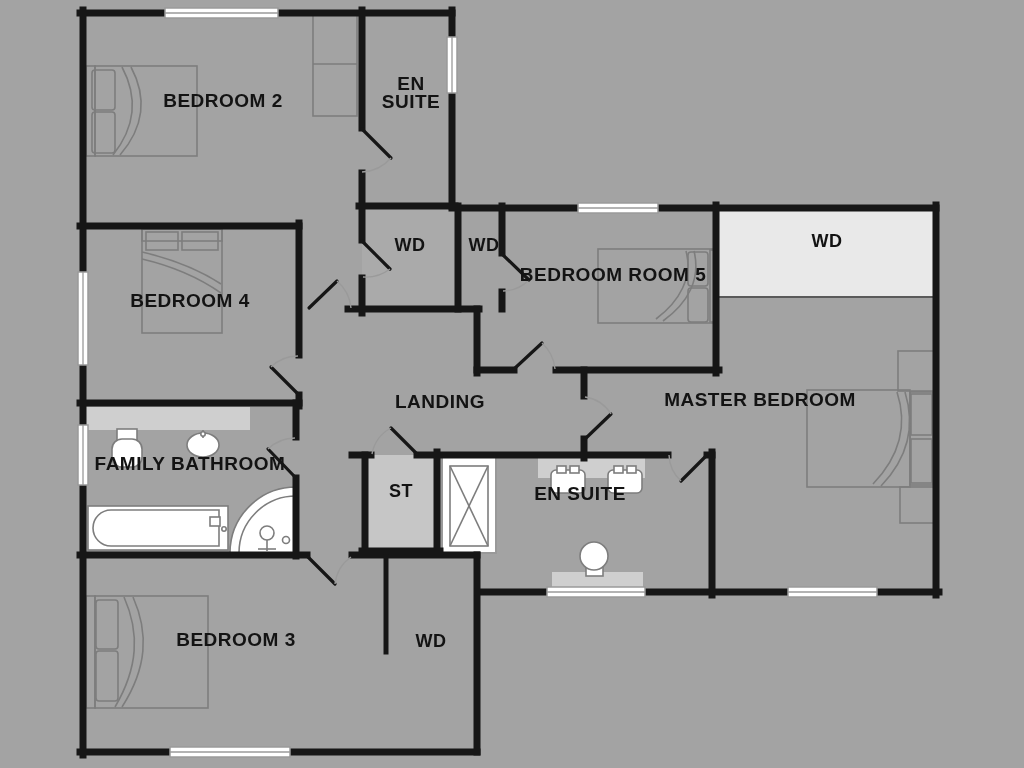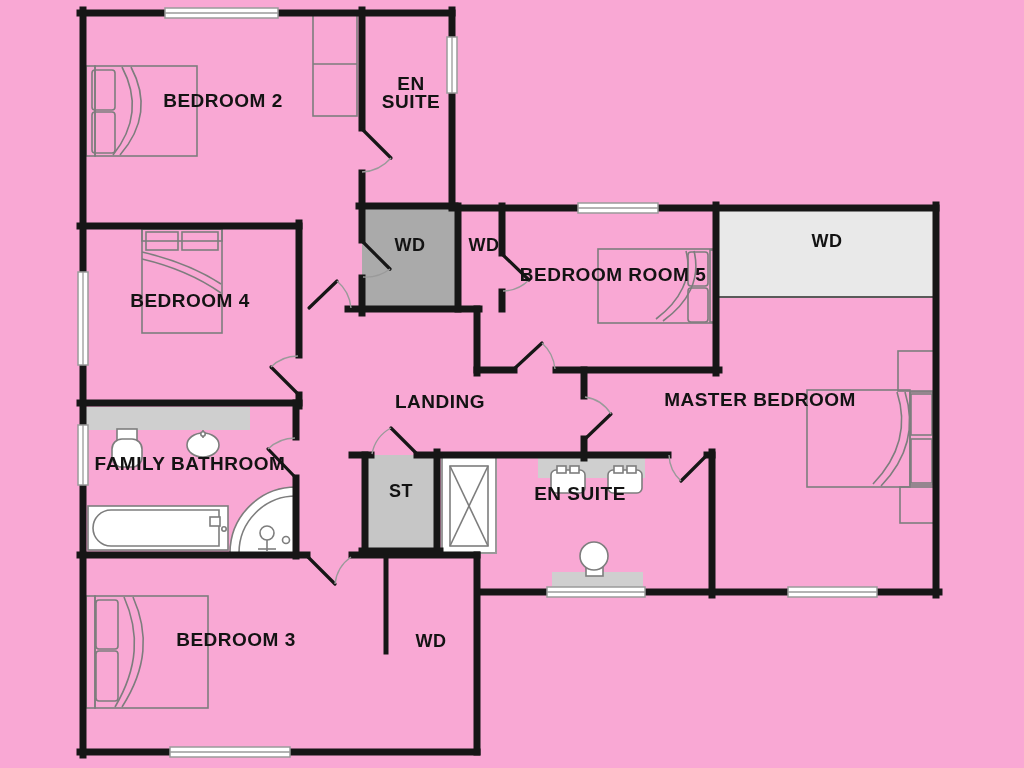--- a/index.html
+++ b/index.html
@@ -1,16 +1,16 @@
 <!DOCTYPE html>
 <html><head>
 <meta charset="utf-8">
 <style>
   html,body{margin:0;padding:0;background:#ffffff;}
-  .stage{position:relative;width:1024px;height:768px;background:#f9a8d4;overflow:hidden;
+  .stage{position:relative;width:1024px;height:768px;background:#a3a3a3;overflow:hidden;
          font-family:"Liberation Sans", sans-serif;}
   svg text{font-family:"Liberation Sans", sans-serif;font-weight:bold;fill:#131313;
            letter-spacing:.5px;text-anchor:middle;}
   .wall{stroke:#161616;stroke-width:7;fill:none;stroke-linecap:square;}
   .wall-med{stroke:#161616;stroke-width:5;fill:none;stroke-linecap:square;}
   .rail{stroke:#5a5a5a;stroke-width:2;fill:none;}
   .leaf{stroke:#161616;stroke-width:3.2;fill:none;stroke-linecap:round;}
   .arc{stroke:#9a9a9a;stroke-width:1.4;fill:none;}
   .furn{stroke:#7d7d7d;stroke-width:1.6;fill:none;}
   .furnw{stroke:#7d7d7d;stroke-width:1.6;fill:#ffffff;}

